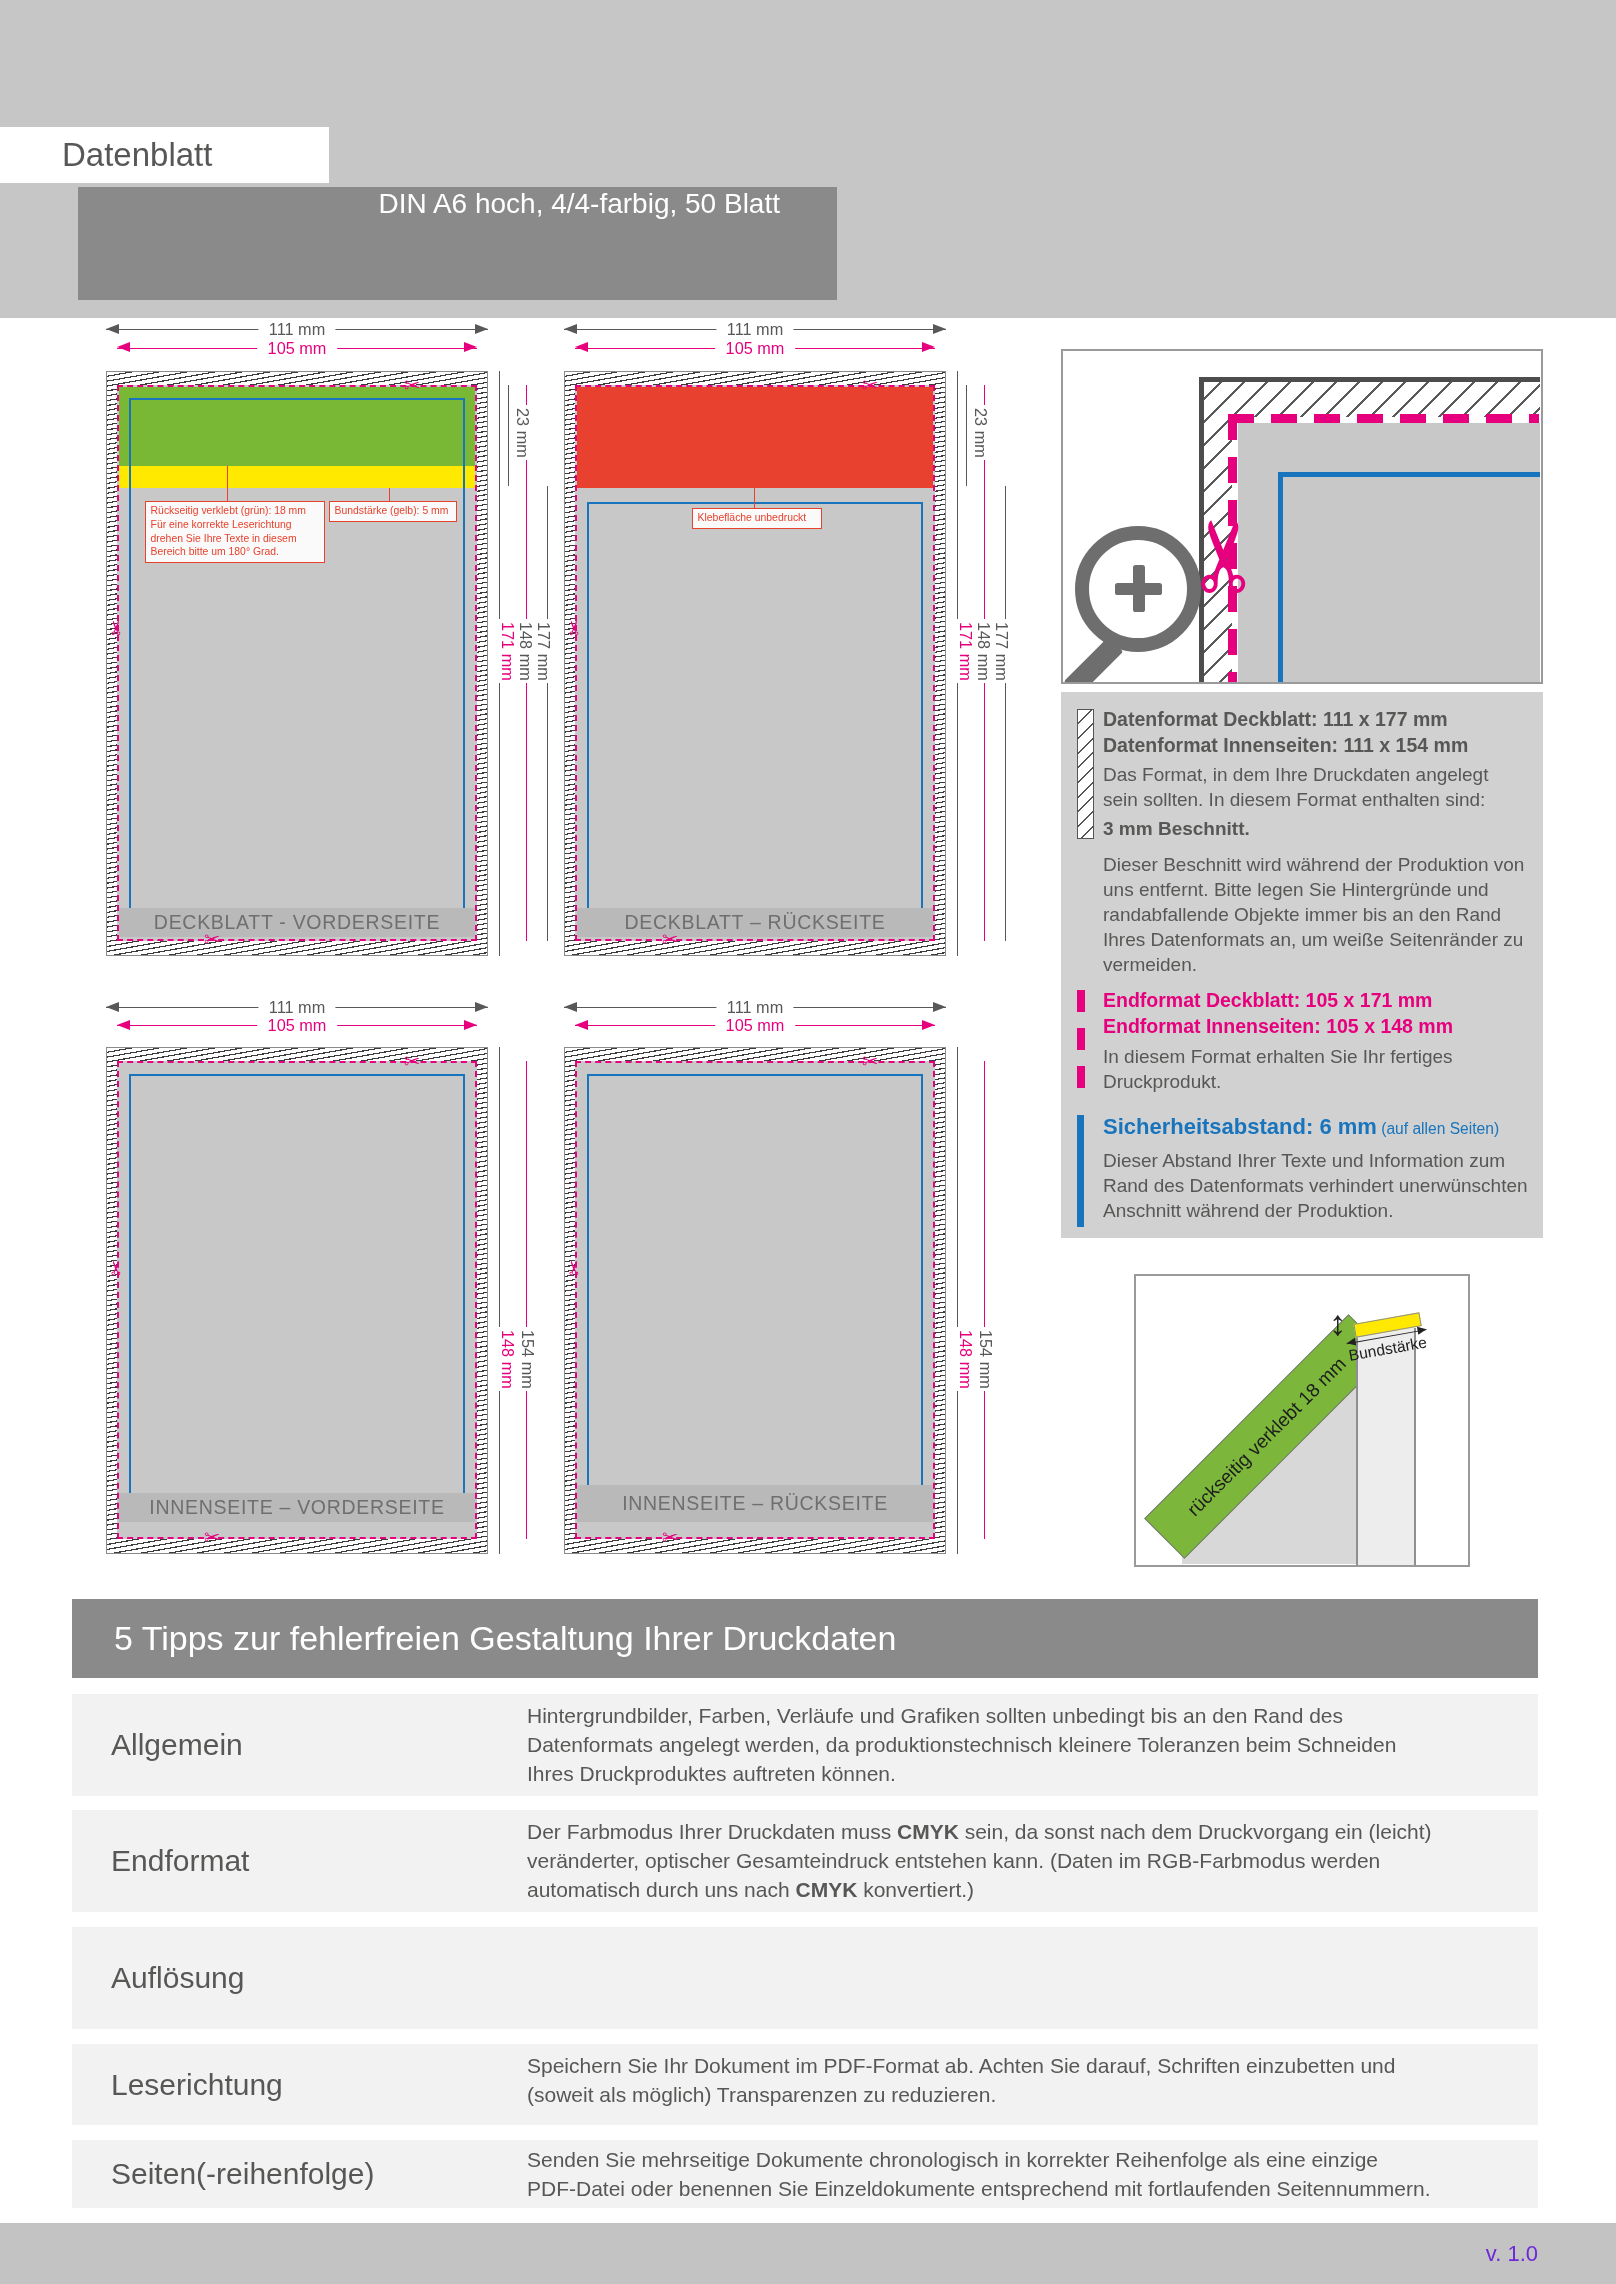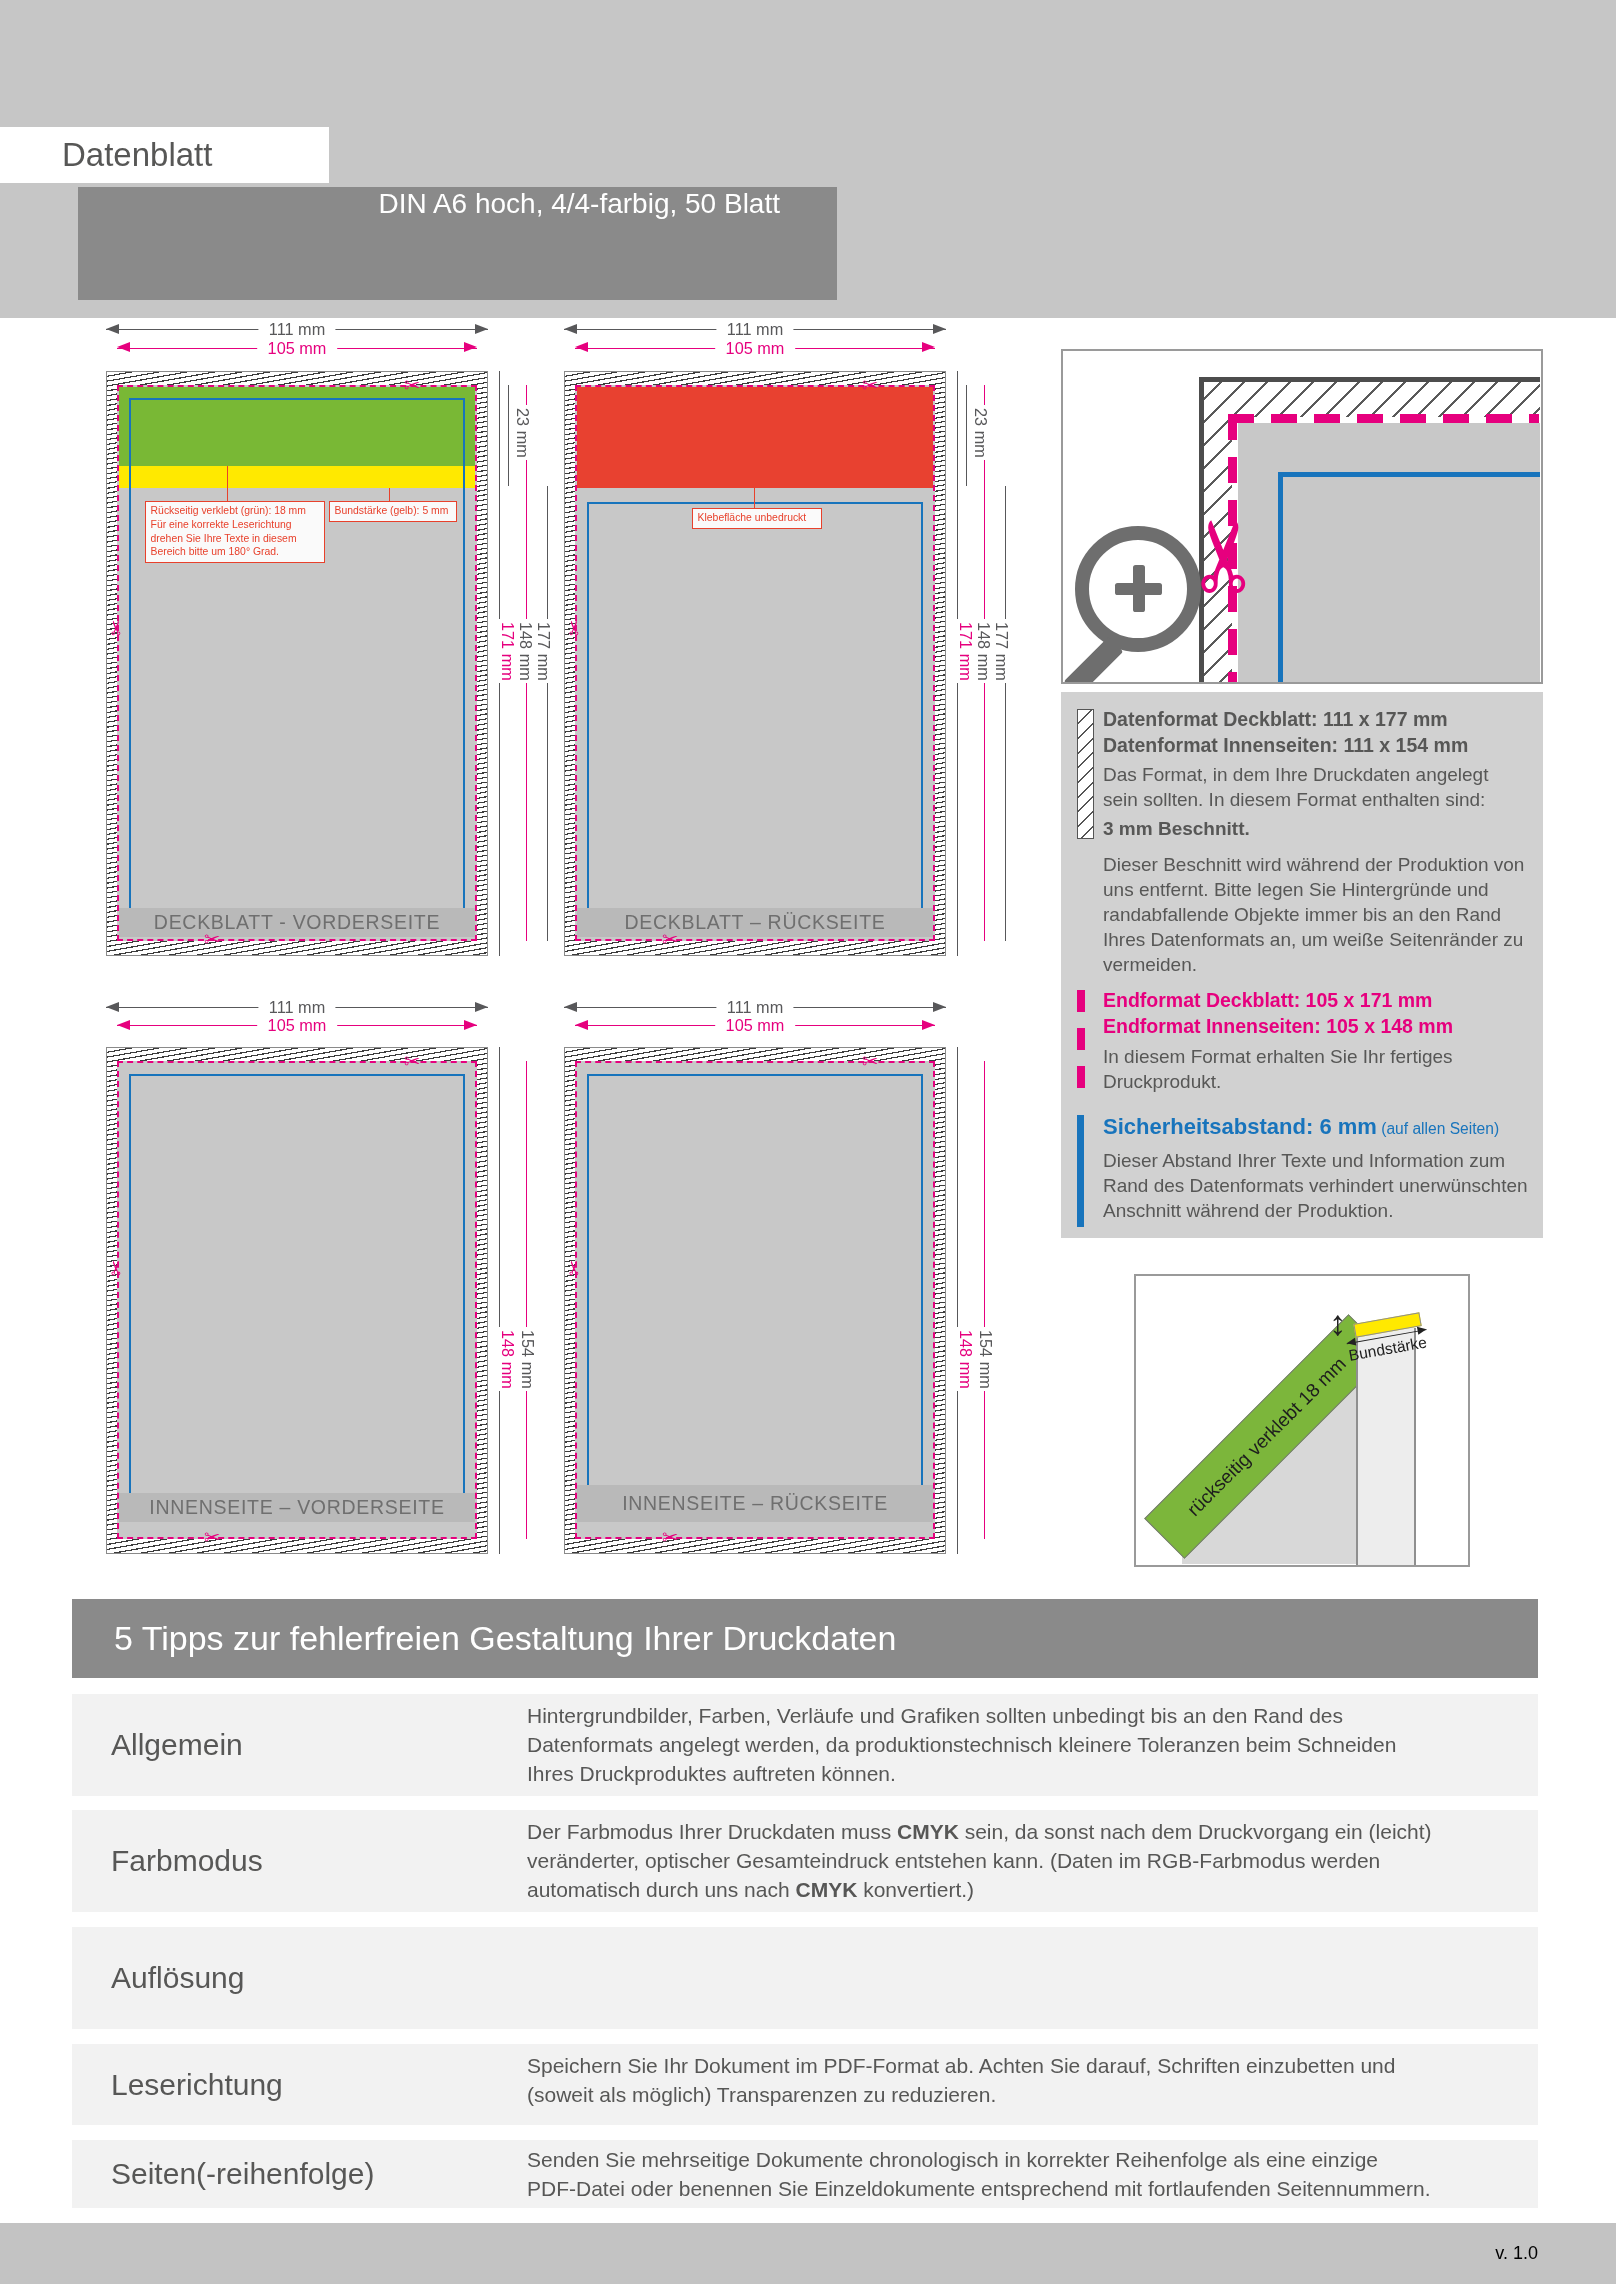--- a/index.html
+++ b/index.html
@@ -83,21 +83,21 @@
 
   
   .tips-head{left:72px;top:1599px;width:1466px;height:79px;background:#8a8a8a;color:#ffffff;}
   .tips-head span{display:block;padding-left:42px;line-height:79px;font-size:34px;}
   .tip-row{position:absolute;left:72px;width:1466px;background:#f2f2f2;}
   .tip-h{position:absolute;left:39px;top:0;bottom:0;display:flex;align-items:center;font-size:30px;color:#575756;white-space:nowrap;}
   .tip-b{position:absolute;left:455px;top:6.5px;width:998px;font-size:21px;line-height:29px;color:#575756;}
   .tip-b b{font-weight:bold;}
 
   .footer{left:0;top:2223px;width:1616px;height:61px;background:#c3c3c3;}
-  .footer span{position:absolute;right:78px;top:0;line-height:61px;font-size:18px;color:#000000;}
+  .footer span{position:absolute;right:78px;top:0;line-height:61px;font-size:22px;color:#6d28d9;}
 </style>
 </head>
 <body>
 
 <div class="abs header-bg"></div>
 <div class="abs doc-label-box">
   <span>Datenblatt</span>
 </div>
 <div class="abs title-band">
   <div class="t2">DIN A6 hoch, 4/4-farbig, 50 Blatt</div>
@@ -256,21 +256,21 @@
 
 <div class="abs tips-head">
   <span>5 Tipps zur fehlerfreien Gestaltung Ihrer Druckdaten</span>
 </div>
 
 <div class="tip-row" style="top:1694px;height:102px">
   <div class="tip-h">Allgemein</div>
   <div class="tip-b">Hintergrundbilder, Farben, Verläufe und Grafiken sollten unbedingt bis an den Rand des<br>Datenformats angelegt werden, da produktionstechnisch kleinere Toleranzen beim Schneiden<br>Ihres Druckproduktes auftreten können.</div>
 </div>
 <div class="tip-row" style="top:1810px;height:102px">
-  <div class="tip-h">Farbmodus</div>
+  <div class="tip-h">Endformat</div>
   <div class="tip-b">Der Farbmodus Ihrer Druckdaten muss <b>CMYK</b> sein, da sonst nach dem Druckvorgang ein (leicht)<br>veränderter, optischer Gesamteindruck entstehen kann. (Daten im RGB-Farbmodus werden<br>automatisch durch uns nach <b>CMYK</b> konvertiert.)</div>
 </div>
 <div class="tip-row" style="top:1927px;height:102px">
   <div class="tip-h">Auflösung</div>
 </div>
 <div class="tip-row" style="top:2044px;height:81px">
   <div class="tip-h">Leserichtung</div>
   <div class="tip-b">Speichern Sie Ihr Dokument im PDF-Format ab. Achten Sie darauf, Schriften einzubetten und<br>(soweit als möglich) Transparenzen zu reduzieren.</div>
 </div>
 <div class="tip-row" style="top:2140px;height:68px">

